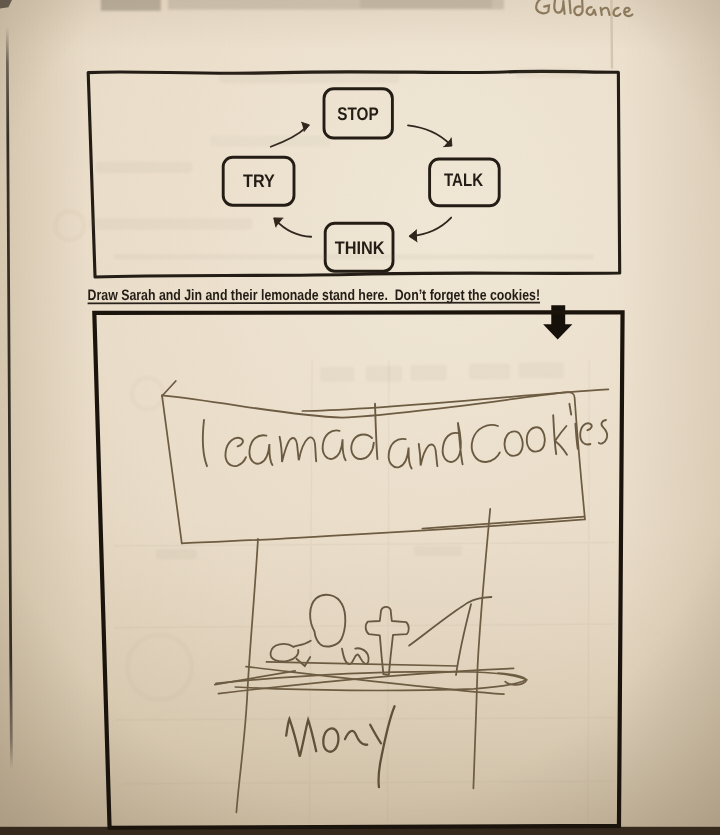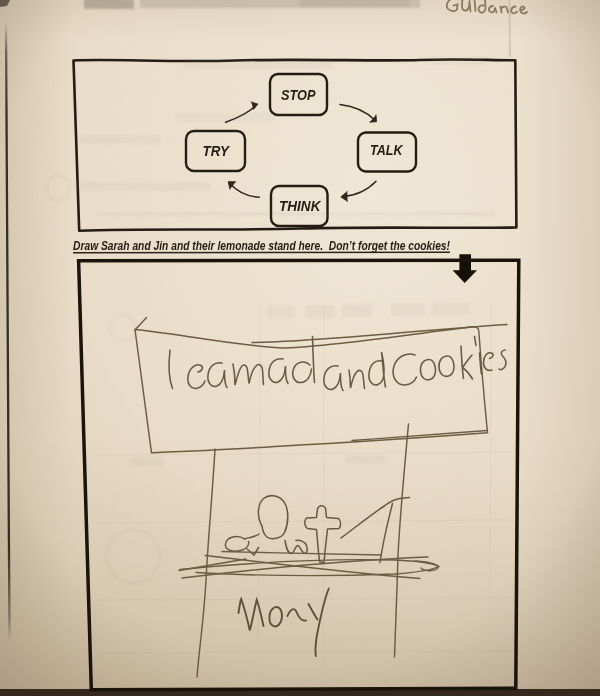--- a/index.html
+++ b/index.html
@@ -1,17 +1,17 @@
 <!DOCTYPE html>
 <html><head>
 <meta charset="utf-8">
 <style>
   html,body{margin:0;padding:0;background:#e7dcc8;}
   #page{position:relative;width:600px;height:696px;overflow:hidden;
-        font-family:"Liberation Sans", sans-serif;font-style:italic;}
+        font-family:"Liberation Sans", sans-serif;}
   svg{display:block;filter:blur(0.32px);}
 </style>
 </head>
 <body>
 <div id="page">
 <svg width="600" height="696" viewBox="0 0 600 696">
 <defs>
   <radialGradient id="glow" cx="0.62" cy="0.28" r="0.9">
     <stop offset="0" stop-color="#f2e9d8"></stop>
     <stop offset="0.55" stop-color="#ecdfcb"></stop>

